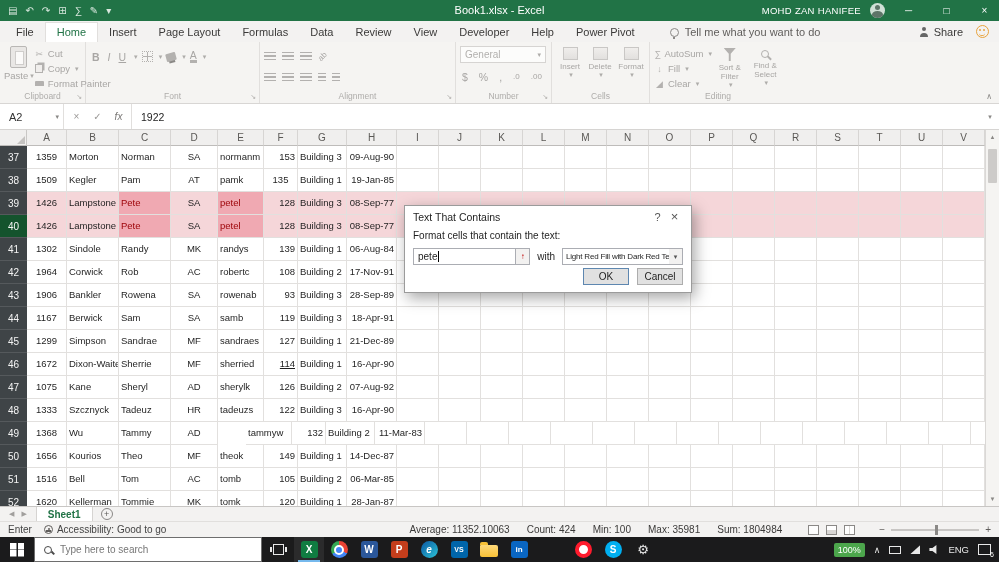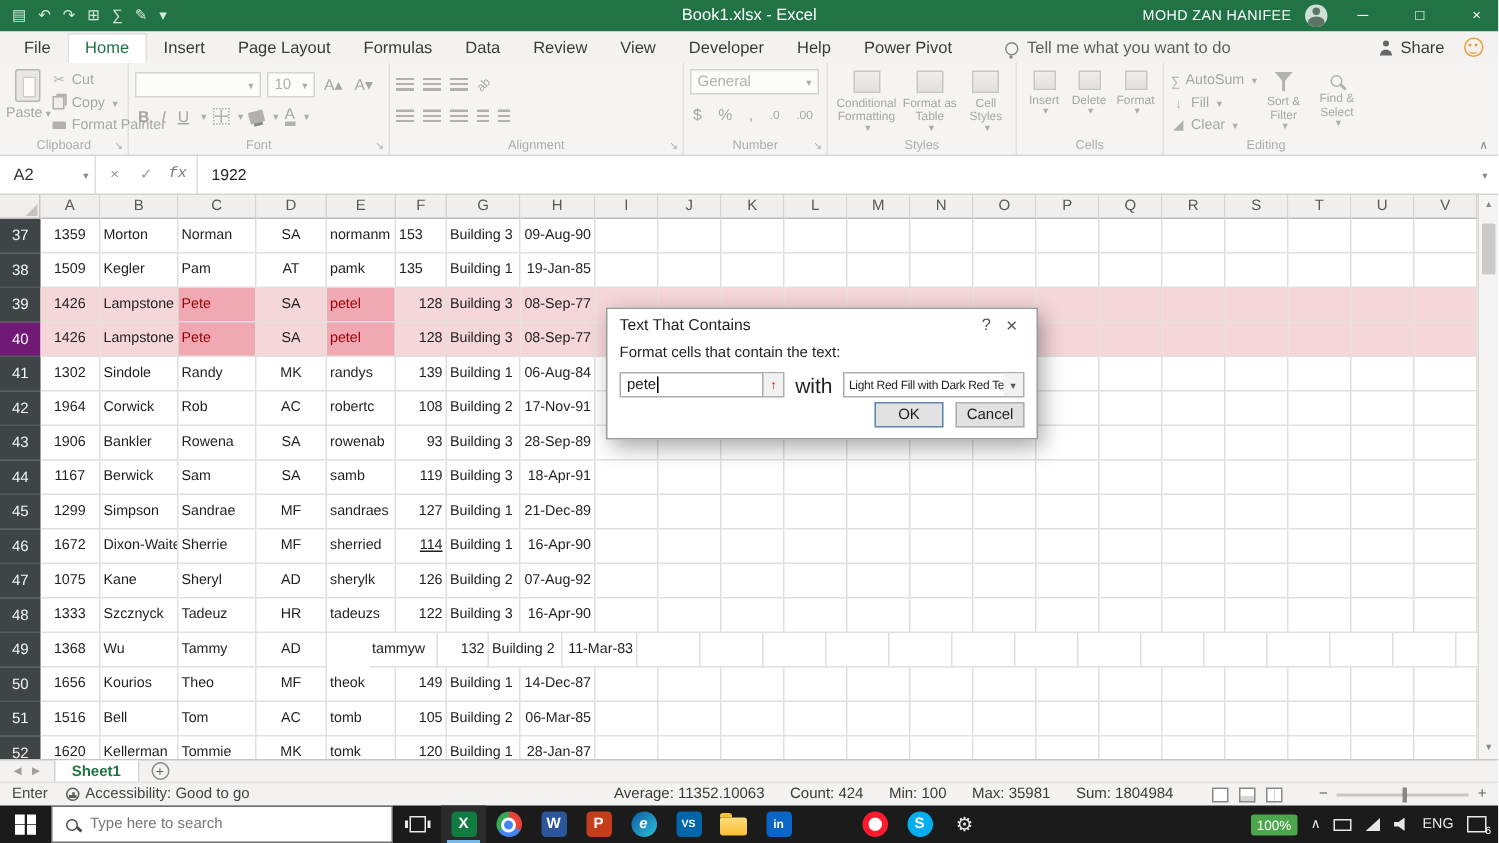--- a/index.html
+++ b/index.html
@@ -65,21 +65,21 @@
   .mag { width:8px; height:8px; border:1.5px solid #B3B1AF; border-radius:50%; position:relative; margin:4px 0 3px; }
   .mag::after { content:""; position:absolute; width:5px; height:1.5px; background:#B3B1AF; right:-4px; bottom:-1px; transform:rotate(45deg); }
   .collapse-ribbon { position:absolute; right:7px; bottom:2px; font-size:8px; color:#8A8886; }
 
   
   .formula { position:absolute; top:104px; left:0; width:100%; height:26px; background:#fff; border-bottom:1px solid #D6D4D2; display:flex; align-items:stretch; }
   .namebox { width:64px; display:flex; align-items:center; padding-left:9px; color:#333; border-right:1px solid #E1DFDD; position:relative; font-size:11px; }
   .namebox .nb-dd { position:absolute; right:4px; font-size:7px; color:#8A8886; }
   .fbtns { display:flex; align-items:center; border-right:1px solid #E1DFDD; padding:0 2px; }
   .fbtn { width:21px; text-align:center; color:#9A9896; font-size:10px; }
-  .fx { font-style:italic; font-family:Liberation Mono, monospace; color:#7A7876; }
+  .fx { font-style:italic; font-family:Liberation Sans, sans-serif; color:#7A7876; }
   .fvalue { flex:1; display:flex; align-items:center; padding-left:9px; color:#1F1F1F; font-size:10.5px; }
   .fexpand { width:18px; display:flex; align-items:center; justify-content:center; color:#8A8886; font-size:7px; }
 
   
   .gridwrap { position:absolute; top:130px; left:0; width:985px; height:376px; overflow:hidden; background:#fff; }
   .colhdrs { display:flex; height:16px; }
   .corner { position:relative; background:#F0EFEE; border-right:1px solid #C9C7C5; border-bottom:1px solid #BEBCBA; flex:none; }
   .corner::after { content:""; position:absolute; right:1px; bottom:1px; border-left:8px solid transparent; border-bottom:8px solid #C5C3C1; }
   .colhdr { display:flex; align-items:center; justify-content:center; font-size:10px; color:#5A5855; background:#F0EFEE; border-right:1px solid #D7D5D3; border-bottom:1px solid #BEBCBA; flex:none; }
   .grow { display:flex; height:23px; }
@@ -118,21 +118,21 @@
   .dlg-title { display:flex; align-items:center; height:21px; padding:0 8px; font-size:10.5px; }
   .dlg-title .t { flex:1; }
   .dlg-btn { width:17px; text-align:center; color:#555; font-size:11px; }
   .dlg-body { padding:1px 8px 0; }
   .dlg-label { font-size:10px; margin:2px 0 7px; }
   .dlg-row { display:flex; align-items:center; gap:7px; }
   .dlg-input { width:127px; height:17px; border:1px solid #ABADB3; display:flex; align-items:center; padding-left:4px; position:relative; font-size:10px; }
   .caret { width:1px; height:11px; background:#000; margin-left:1px; }
   .range-btn { position:absolute; right:0; top:0; bottom:0; width:14px; border-left:1px solid #ABADB3; background:#F2F1F0; display:flex; align-items:center; justify-content:center; }
   .range-arrow { color:#C00000; font-size:8px; }
-  .dlg-with { font-size:14px; }
+  .dlg-with { font-size:10px; }
   .dlg-select { width:121px; height:17px; border:1px solid #ABADB3; display:flex; align-items:center; position:relative; padding-left:3px; }
   .sel-text { font-size:8px; letter-spacing:-0.2px; white-space:nowrap; overflow:hidden; padding-right:13px; }
   .sel-arrow { position:absolute; right:0; top:0; bottom:0; width:13px; background:#F2F1F0; display:flex; align-items:center; justify-content:center; font-size:7px; color:#555; }
   .dlg-buttons { position:absolute; right:8px; bottom:7px; display:flex; gap:8px; }
   .btn { min-width:46px; height:17px; background:#E1E1E1; border:1px solid #ADADAD; font-size:10px; color:#1F1F1F; font-family:inherit; padding:0 6px; }
   .btn.ok { border-color:#5E87B0; }
 
   
   .taskbar { position:absolute; top:537px; left:0; width:100%; height:25px; background:#1B1B1C; display:flex; align-items:center; color:#E8E8E8; }
   .start { width:34px; height:25px; display:flex; align-items:center; justify-content:center; }
@@ -255,32 +255,20 @@
               <span>Format Painter</span>
             </div>
         </div>
       </div>
       <div class="glabel">Clipboard</div>
       <span class="launcher">↘</span>
     </div>
 
     <div class="rgroup" style="width:174px">
       <div class="frow">
-        <div class="combo" style="width:84px">
-            <span></span>
-            <span class="dd">▾</span>
-          </div>
-        <div class="combo" style="width:32px">
-            <span>10</span>
-            <span class="dd">▾</span>
-          </div>
-        <span class="ficon">A▴</span>
-        <span class="ficon">A▾</span>
-      </div>
-      <div class="frow">
         <span class="ficon" style="font-weight:bold">B</span>
         <span class="ficon" style="font-style:italic">I</span>
         <span class="ficon" style="text-decoration:underline">U</span>
         <span class="dd">▾</span>
         <span class="boxicon"></span>
           <span class="dd">▾</span>
         <span class="bucket"></span>
           <span class="dd">▾</span>
         <span class="acolor">A</span>
           <span class="dd">▾</span>
@@ -320,40 +308,20 @@
         <span class="ficon">$</span>
         <span class="ficon">%</span>
         <span class="ficon">,</span>
         <span class="ficon" style="font-size:8px">.0</span>
         <span class="ficon" style="font-size:8px">.00</span>
       </div>
       <div class="glabel">Number</div>
       <span class="launcher">↘</span>
     </div>
 
-    <div class="rgroup" style="width:126px">
-      <div class="g-content" style="gap:2px">
-        <div class="bigbtn" style="width:44px">
-          <span class="bigicon"></span>
-          <span>Conditional Formatting</span>
-            <span class="dd">▾</span>
-        </div>
-        <div class="bigbtn" style="width:38px">
-          <span class="bigicon"></span>
-          <span>Format as Table</span>
-            <span class="dd">▾</span>
-        </div>
-        <div class="bigbtn" style="width:34px">
-          <span class="bigicon"></span>
-          <span>Cell Styles</span>
-            <span class="dd">▾</span>
-        </div>
-      </div>
-      <div class="glabel">Styles</div>
-    </div>
 
     <div class="rgroup" style="width:98px">
       <div class="g-content" style="gap:2px">
         <div class="bigbtn" style="width:29px">
           <span class="bigicon" style="width:15px;height:13px"></span>
           <span>Insert</span>
             <span class="dd">▾</span>
         </div>
         <div class="bigbtn" style="width:29px">
           <span class="bigicon" style="width:15px;height:13px"></span>
@@ -448,21 +416,21 @@
         <div class="colhdr" style="width: 42px;">V</div>
       </div>
     <div>
         <div class="grow">
           <div class="rowhdr" style="width: 27px; background: rgb(63, 68, 71);">37</div>
           <div class="cell" style="width: 40px; text-align: center;">1359</div>
           <div class="cell" style="width: 52px; text-align: left;">Morton</div>
           <div class="cell" style="width: 52px; text-align: left;">Norman</div>
           <div class="cell" style="width: 47px; text-align: center;">SA</div>
           <div class="cell" style="width: 46px; text-align: left;">normanm</div>
-          <div class="cell" style="width: 34px; ">153</div>
+          <div class="cell" style="width: 34px; text-align: right;">153</div>
           <div class="cell" style="width: 49px; text-align: left;">Building 3</div>
           <div class="cell" style="width: 50px; text-align: right;">09-Aug-90</div>
           <div class="cell" style="width: 42px;"></div>
           <div class="cell" style="width: 42px;"></div>
           <div class="cell" style="width: 42px;"></div>
           <div class="cell" style="width: 42px;"></div>
           <div class="cell" style="width: 42px;"></div>
           <div class="cell" style="width: 42px;"></div>
           <div class="cell" style="width: 42px;"></div>
           <div class="cell" style="width: 42px;"></div>
@@ -473,21 +441,21 @@
           <div class="cell" style="width: 42px;"></div>
           <div class="cell" style="width: 42px;"></div>
         </div>
         <div class="grow">
           <div class="rowhdr" style="width: 27px; background: rgb(63, 68, 71);">38</div>
           <div class="cell" style="width: 40px; text-align: center;">1509</div>
           <div class="cell" style="width: 52px; text-align: left;">Kegler</div>
           <div class="cell" style="width: 52px; text-align: left;">Pam</div>
           <div class="cell" style="width: 47px; text-align: center;">AT</div>
           <div class="cell" style="width: 46px; text-align: left;">pamk</div>
-          <div class="cell" style="width: 34px; text-align: left;">135</div>
+          <div class="cell" style="width: 34px; text-align: center;">135</div>
           <div class="cell" style="width: 49px; text-align: left;">Building 1</div>
           <div class="cell" style="width: 50px; text-align: right;">19-Jan-85</div>
           <div class="cell" style="width: 42px;"></div>
           <div class="cell" style="width: 42px;"></div>
           <div class="cell" style="width: 42px;"></div>
           <div class="cell" style="width: 42px;"></div>
           <div class="cell" style="width: 42px;"></div>
           <div class="cell" style="width: 42px;"></div>
           <div class="cell" style="width: 42px;"></div>
           <div class="cell" style="width: 42px;"></div>
@@ -517,21 +485,21 @@
           <div class="cell" style="width: 42px; background: rgb(245, 214, 217);"></div>
           <div class="cell" style="width: 42px; background: rgb(245, 214, 217);"></div>
           <div class="cell" style="width: 42px; background: rgb(245, 214, 217);"></div>
           <div class="cell" style="width: 42px; background: rgb(245, 214, 217);"></div>
           <div class="cell" style="width: 42px; background: rgb(245, 214, 217);"></div>
           <div class="cell" style="width: 42px; background: rgb(245, 214, 217);"></div>
           <div class="cell" style="width: 42px; background: rgb(245, 214, 217);"></div>
           <div class="cell" style="width: 42px; background: rgb(245, 214, 217);"></div>
         </div>
         <div class="grow">
-          <div class="rowhdr" style="width: 27px; background: #701a75;">40</div>
+          <div class="rowhdr" style="width: 27px; background: #14532d;">40</div>
           <div class="cell" style="width: 40px; text-align: center; background: rgb(245, 214, 217);">1426</div>
           <div class="cell" style="width: 52px; text-align: left; background: rgb(245, 214, 217);">Lampstone</div>
           <div class="cell" style="width: 52px; text-align: left; background: rgb(240, 169, 178); color: rgb(156, 0, 6);">Pete</div>
           <div class="cell" style="width: 47px; text-align: center; background: rgb(245, 214, 217);">SA</div>
           <div class="cell" style="width: 46px; text-align: left; background: rgb(240, 169, 178); color: rgb(156, 0, 6);">petel</div>
           <div class="cell" style="width: 34px; text-align: right; background: rgb(245, 214, 217);">128</div>
           <div class="cell" style="width: 49px; text-align: left; background: rgb(245, 214, 217);">Building 3</div>
           <div class="cell" style="width: 50px; text-align: right; background: rgb(245, 214, 217);">08-Sep-77</div>
           <div class="cell" style="width: 42px; background: rgb(245, 214, 217);"></div>
           <div class="cell" style="width: 42px; background: rgb(245, 214, 217);"></div>

